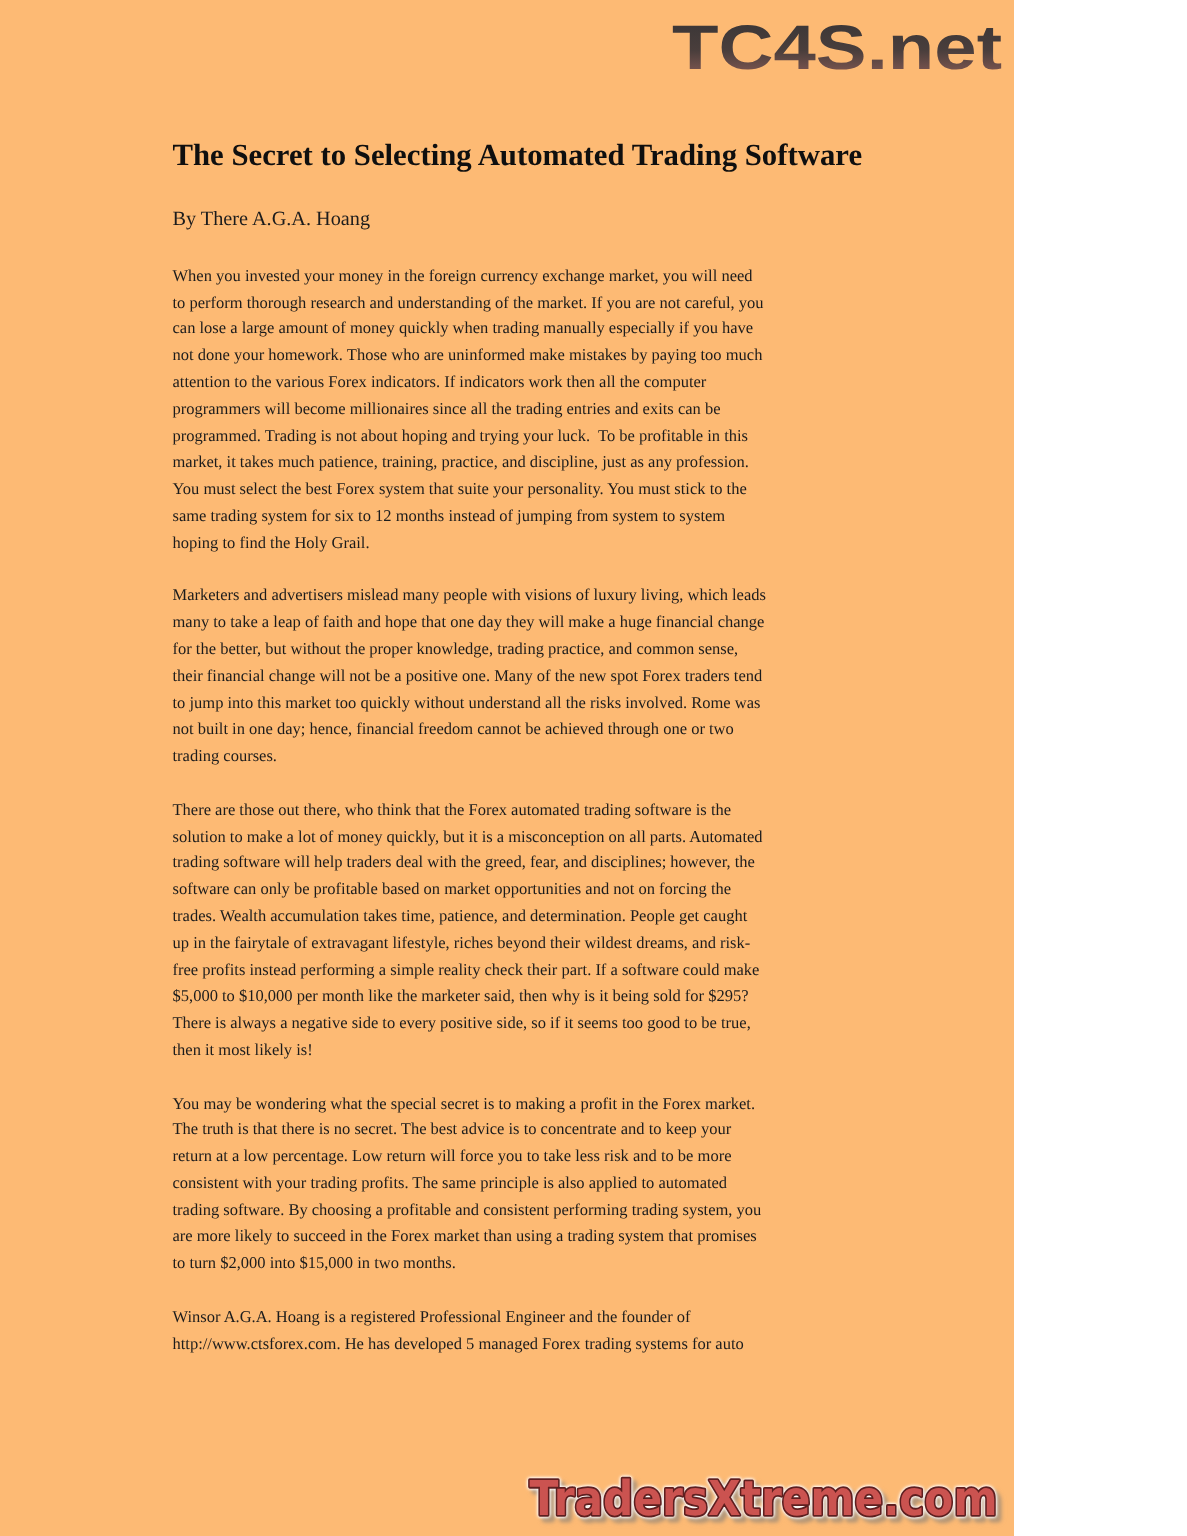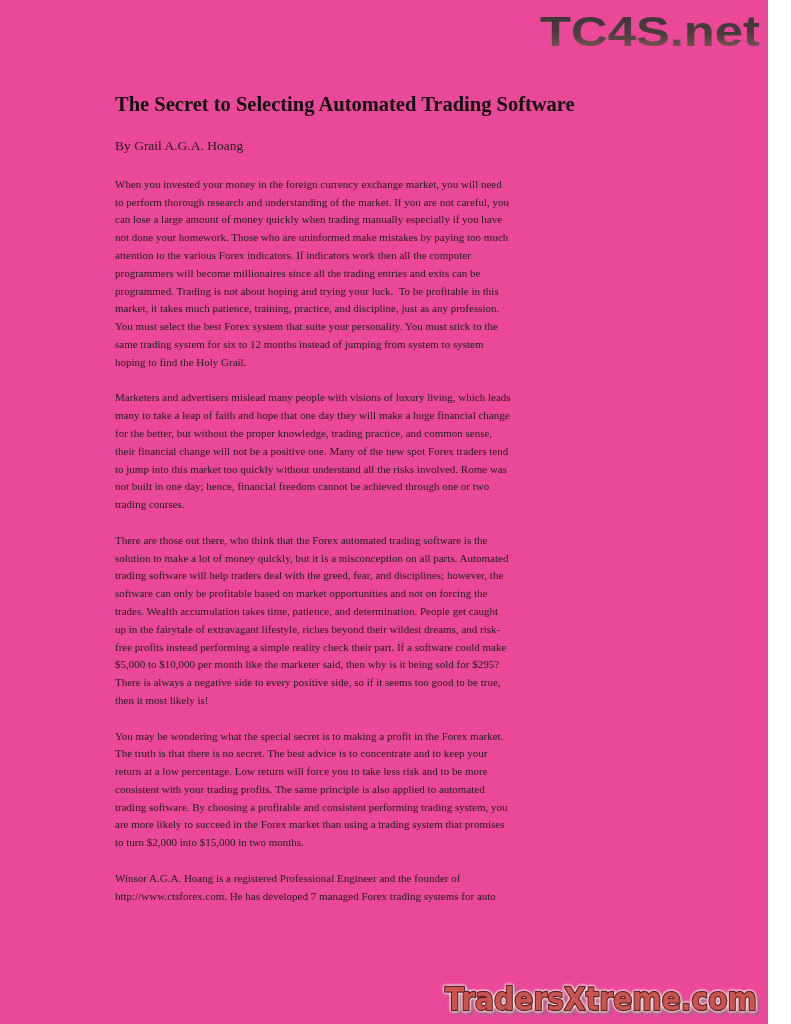--- a/index.html
+++ b/index.html
@@ -1,20 +1,20 @@
 <!DOCTYPE html>
 <html><head>
 <meta charset="utf-8">
 <style>
   html, body { margin: 0; padding: 0; background: #ffffff; }
   .page {
     position: relative;
-    width: 768px;
+    width: 676px;
     height: 1024px;
-    background: #ec4899;
+    background: #fdba74;
     overflow: hidden;
     font-family: "Liberation Serif", serif;
     color: #1c1c1c;
   }
   .tc4s-logo {
     position: absolute;
     top: 2px;
     right: 4px;
   }
   .content {
@@ -67,21 +67,21 @@
           <stop offset="0.55" stop-color="#4a3e3c"></stop>
           <stop offset="1" stop-color="#926058"></stop>
         </linearGradient>
       </defs>
       <text x="226" y="44" text-anchor="end" font-family="'Liberation Sans', sans-serif" font-weight="bold" font-size="42" textLength="220" lengthAdjust="spacingAndGlyphs" fill="url(#tc4sGrad)">TC4S.net</text>
     </svg>
   </div>
 
   <div class="content">
     <h1 class="title">The Secret to Selecting Automated Trading Software</h1>
-    <div class="byline">By Grail A.G.A. Hoang</div>
+    <div class="byline">By There A.G.A. Hoang</div>
     <p class="para">When you invested your money in the foreign currency exchange market, you will need
 to perform thorough research and understanding of the market. If you are not careful, you
 can lose a large amount of money quickly when trading manually especially if you have
 not done your homework. Those who are uninformed make mistakes by paying too much
 attention to the various Forex indicators. If indicators work then all the computer
 programmers will become millionaires since all the trading entries and exits can be
 programmed. Trading is not about hoping and trying your luck.  To be profitable in this
 market, it takes much patience, training, practice, and discipline, just as any profession.
 You must select the best Forex system that suite your personality. You must stick to the
 same trading system for six to 12 months instead of jumping from system to system
@@ -104,21 +104,21 @@
 There is always a negative side to every positive side, so if it seems too good to be true,
 then it most likely is!</p>
     <p class="para">You may be wondering what the special secret is to making a profit in the Forex market.
 The truth is that there is no secret. The best advice is to concentrate and to keep your
 return at a low percentage. Low return will force you to take less risk and to be more
 consistent with your trading profits. The same principle is also applied to automated
 trading software. By choosing a profitable and consistent performing trading system, you
 are more likely to succeed in the Forex market than using a trading system that promises
 to turn $2,000 into $15,000 in two months.</p>
     <p class="para">Winsor A.G.A. Hoang is a registered Professional Engineer and the founder of
-http://www.ctsforex.com. He has developed 7 managed Forex trading systems for auto</p>
+http://www.ctsforex.com. He has developed 5 managed Forex trading systems for auto</p>
   </div>
 
 
   <div class="txtreme-logo">
     <svg width="330" height="46" viewBox="0 0 330 46">
       <text x="165" y="33" text-anchor="middle" font-family="'DejaVu Sans', sans-serif" font-weight="bold" font-size="32" textLength="312" lengthAdjust="spacingAndGlyphs" fill="#cb5350" stroke="#5e1f1f" stroke-width="2.4" paint-order="stroke" stroke-linejoin="round">TradersXtreme.com</text>
     </svg>
   </div>
 
 </div>

